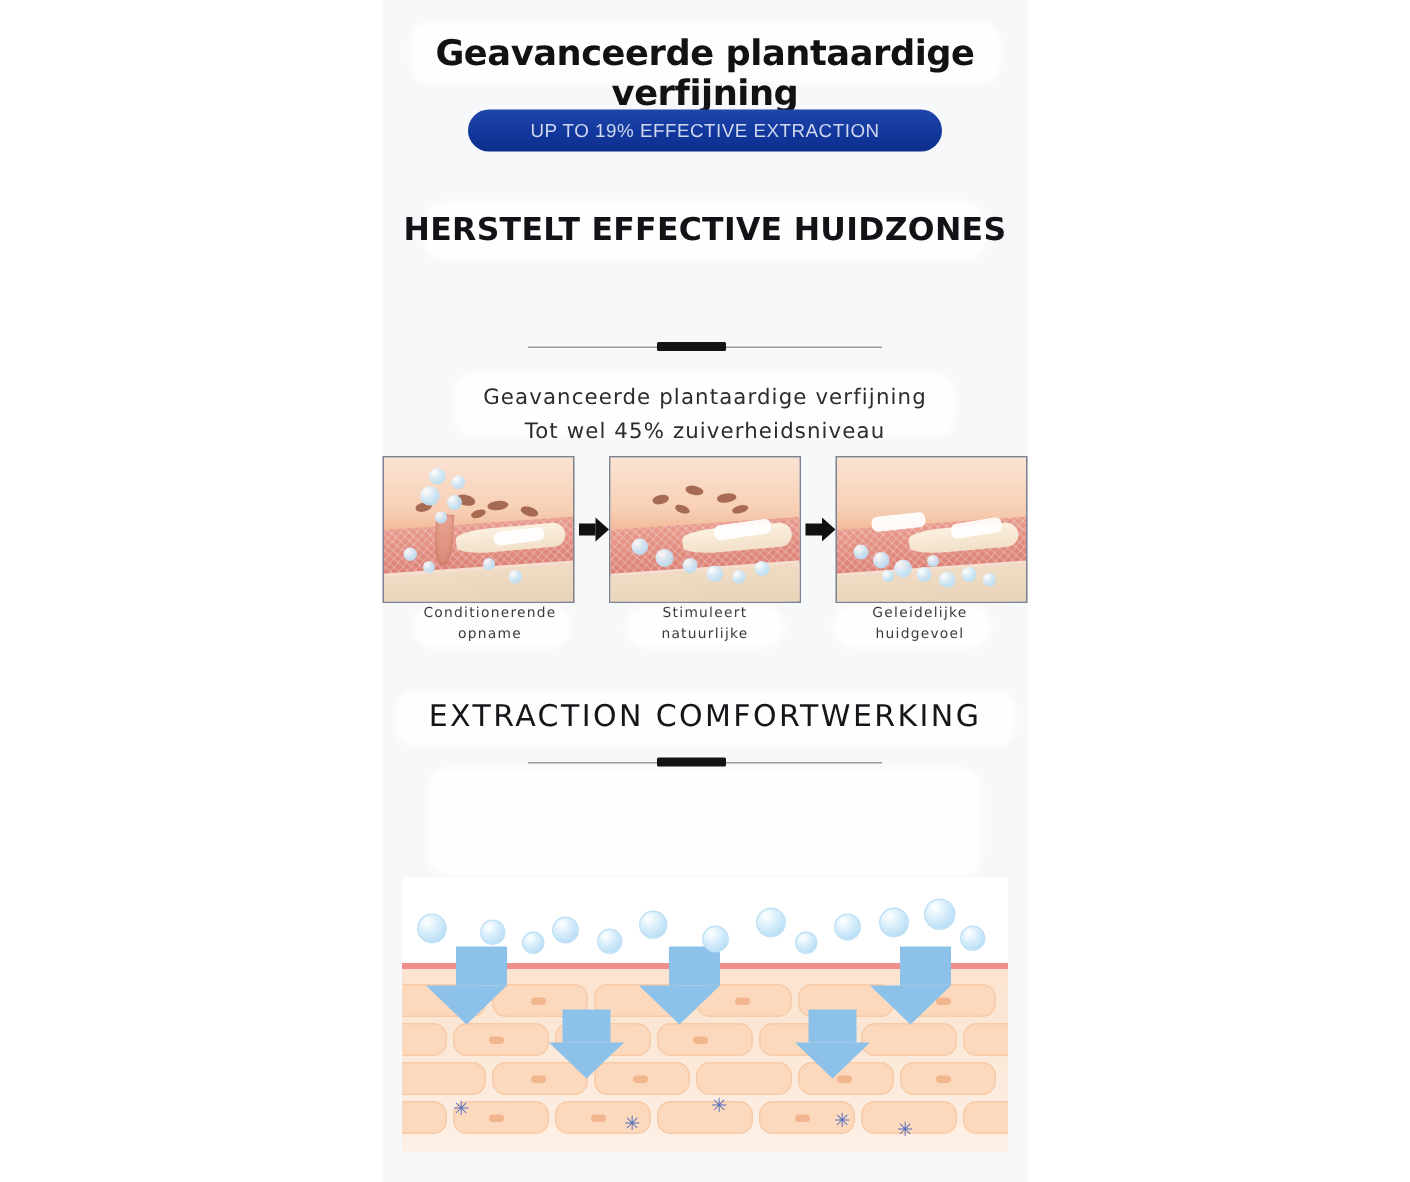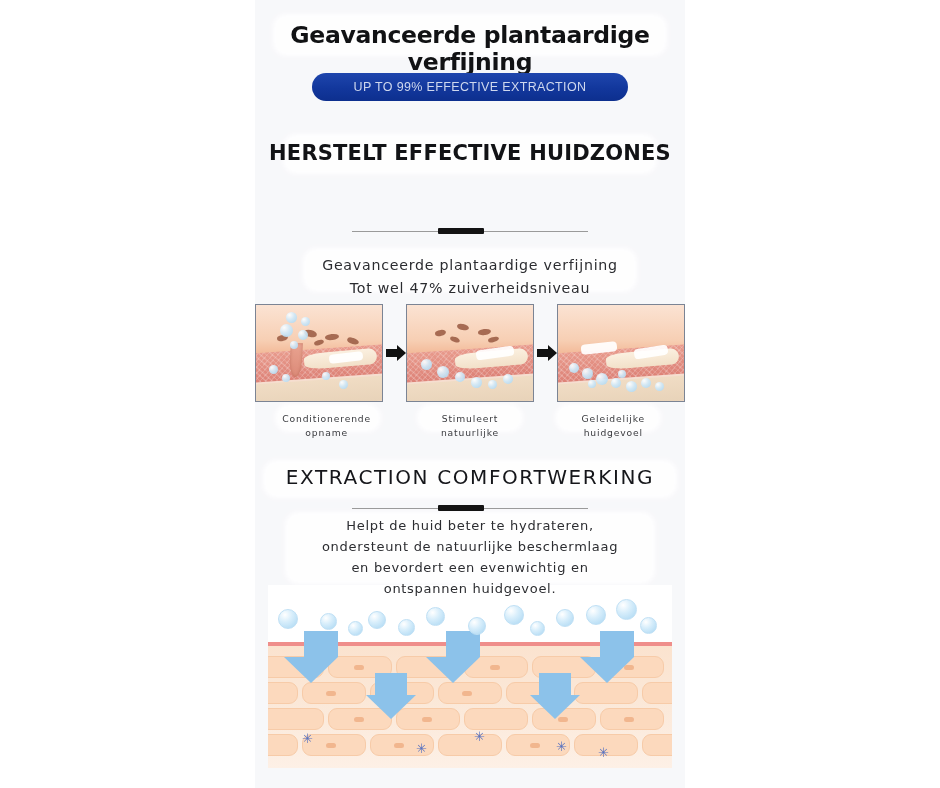--- a/index.html
+++ b/index.html
@@ -248,21 +248,21 @@
     position: absolute;
     background: #ffffff;
     opacity: .92;
     border-radius: 4px;
   }
 
   
   .captions {
     position: absolute;
     left: 0;
-    top: 412px;
+    top: 402px;
     width: 430px;
     display: flex;
     z-index: 4;
   }
   .caption {
     flex: 1;
     text-align: center;
     font-size: 9.2px;
     letter-spacing: 0.85px;
     line-height: 1.55;
@@ -377,33 +377,33 @@
       <div class="ghost-backdrop" style="left:48px; top:248px; width:334px; height:44px;"></div>
       <div class="ghost-backdrop" style="left:20px; top:404px; width:106px; height:28px;"></div>
       <div class="ghost-backdrop" style="left:162px; top:404px; width:106px; height:28px;"></div>
       <div class="ghost-backdrop" style="left:300px; top:404px; width:106px; height:28px;"></div>
       <div class="ghost-backdrop" style="left:8px; top:460px; width:414px; height:38px;"></div>
       <div class="ghost-backdrop" style="left:30px; top:512px; width:370px; height:72px;"></div>
 
       <h1 class="main-title">Geavanceerde plantaardige verfijning</h1>
 
       <div class="badge-row">
-        <div class="badge">UP TO 99% EFFECTIVE EXTRACTION</div>
+        <div class="badge">UP TO 19% EFFECTIVE EXTRACTION</div>
       </div>
 
       <h2 class="section-heading-bold">HERSTELT EFFECTIVE HUIDZONES</h2>
 
       <div class="divider" id="divider-1">
         <div class="line"></div>
         <div class="nub"></div>
       </div>
 
       <div class="subtitle">
         <div>Geavanceerde plantaardige verfijning</div>
-        <div>Tot wel 47% zuiverheidsniveau</div>
+        <div>Tot wel 45% zuiverheidsniveau</div>
       </div>
 
       <div class="panels">
 
         <div class="panel">
           <div class="skin-sky"></div>
           <div class="skin-derm"></div>
           <div class="skin-base"></div>
           <div class="pore"></div>
           <div class="follicle"></div>
@@ -486,26 +486,20 @@
         </div>
       </div>
 
       <h2 class="section-heading-light">EXTRACTION COMFORTWERKING</h2>
 
       <div class="divider" id="divider-2">
         <div class="line"></div>
         <div class="nub"></div>
       </div>
 
-      <div class="body-copy">
-        <div>Helpt de huid beter te hydrateren,</div>
-        <div>ondersteunt de natuurlijke beschermlaag</div>
-        <div>en bevordert een evenwichtig en</div>
-        <div>ontspannen huidgevoel.</div>
-      </div>
 
       <div class="hero-figure">
         <div class="hero-air"></div>
         <div class="hero-surface"></div>
         <div class="hero-tissue">
 
           <div>
             <div class="cell" style="left:-8px;  top:10px; width:64px; height:22px;"></div>
             <div class="cell" style="left:60px;  top:10px; width:64px; height:22px;"></div>
             <div class="cell" style="left:128px; top:10px; width:64px; height:22px;"></div>

